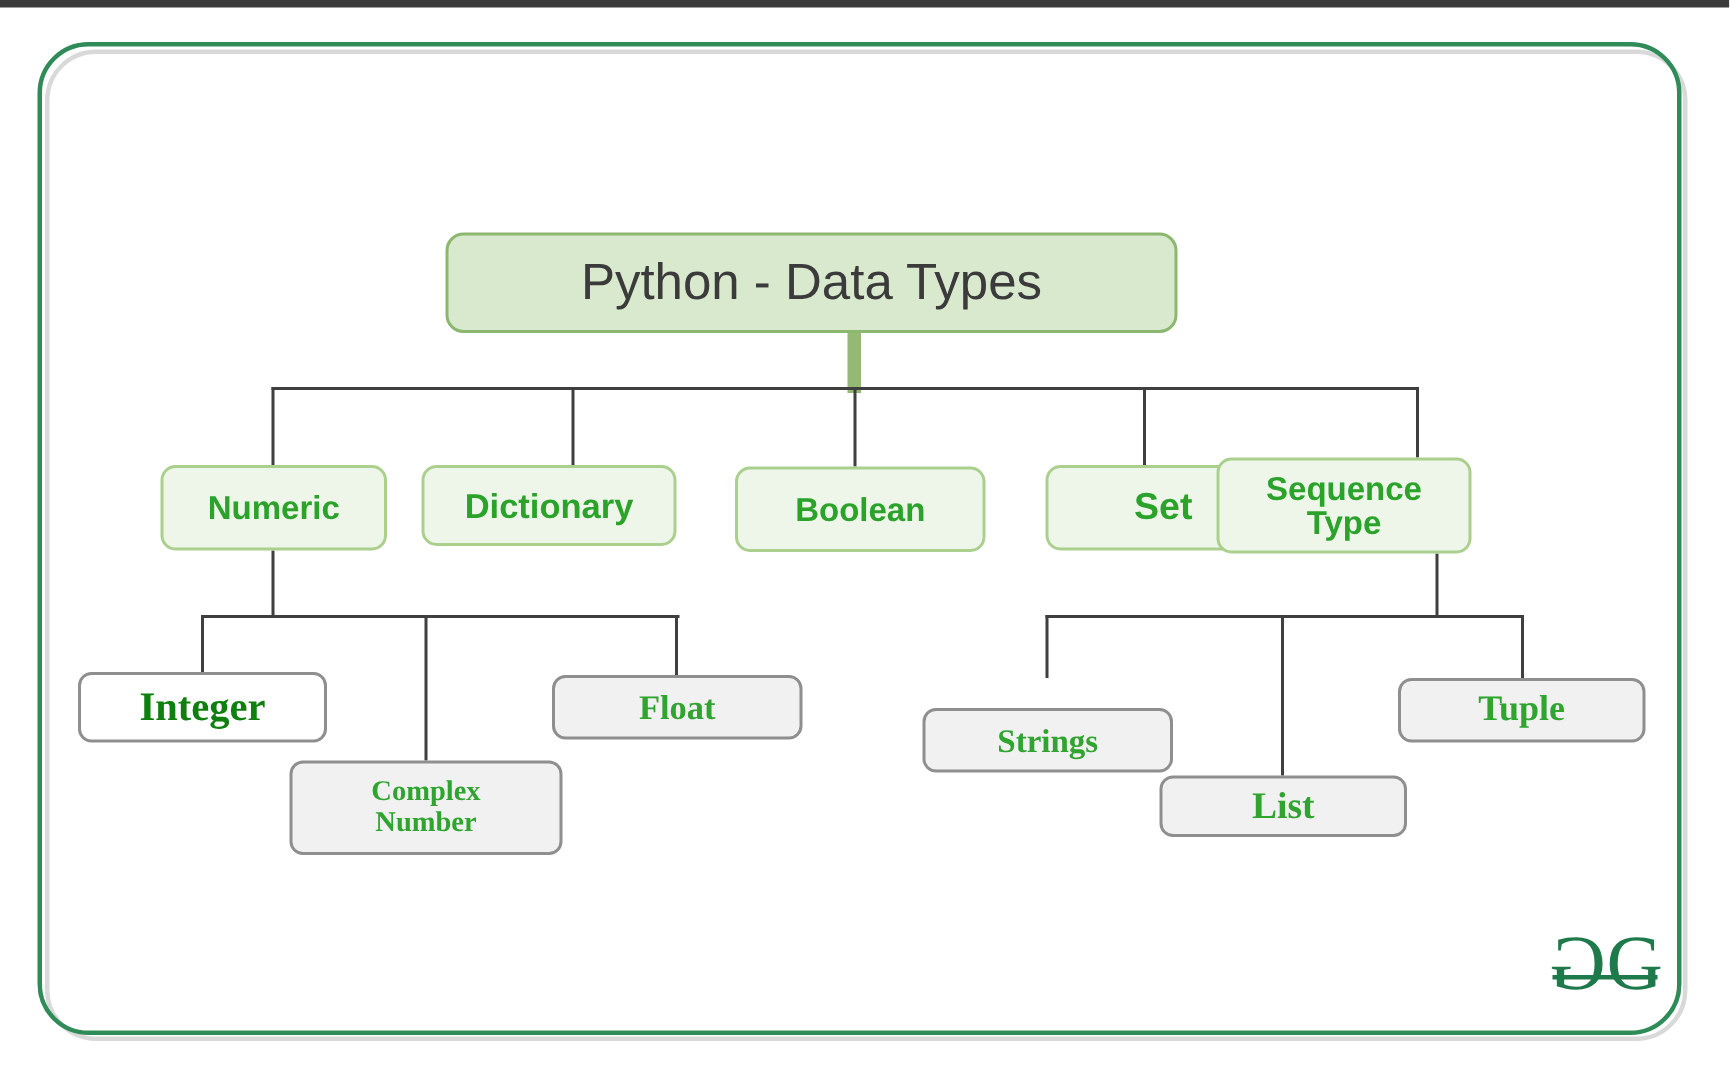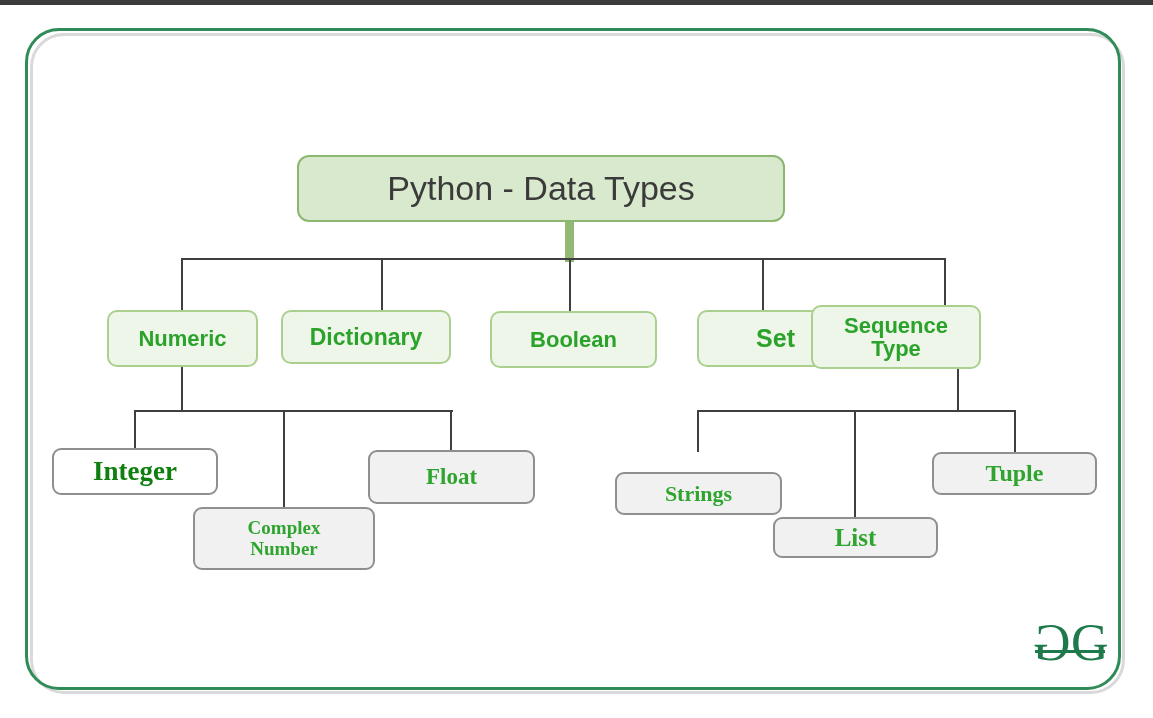--- a/index.html
+++ b/index.html
@@ -26,21 +26,21 @@
   .cat-boolean    { left:490px; top:311px; width:167px; height:57px; font-size:22px; }
   .cat-set        { left:697px; top:310px; width:133px; height:57px; font-size:25px;padding-left:24px; }
   .cat-sequence   { left:811px; top:305px; width:170px; height:64px; font-size:22px; line-height:1.05; }
   .cat-sequence .label { max-width:112px; }
 
   .leaf { background:#f1f1f1; border:2px solid #8f8f8f; border-radius:9px; color:#2fa52f;font-family:Liberation Serif, serif; }
   .leaf-integer { left:52px;  top:448px; width:166px; height:47px; font-size:27px;
     background:#ffffff; color:#0f800f; }
   .leaf-complex { left:193px; top:507px; width:182px; height:63px; font-size:19px; line-height:1.1; }
   .leaf-complex .label { max-width:95px; }
-  .leaf-float   { left:368px; top:450px; width:167px; height:54px; font-size:23px; }
+  .leaf-float   { left:368px; top:450px; width:167px; height:43px; font-size:23px; }
   .leaf-strings { left:615px; top:472px; width:167px; height:43px; font-size:22px; }
   .leaf-list    { left:773px; top:517px; width:165px; height:41px; font-size:25px; }
   .leaf-tuple   { left:932px; top:452px; width:165px; height:43px; font-size:24px;text-align:right; }
 
   .line { position:absolute; background:#3f3f3f; }
   .green-stub { position:absolute; left:565px; top:222px; width:9px; height:40px; background:#94b975; }
 
   .l-h1        { left:181px; top:258px; width:765px; height:2px; }
   .l-v-num     { left:181px; top:258px; width:2px; height:52px; }
   .l-v-dict    { left:381px; top:258px; width:2px; height:52px; }

